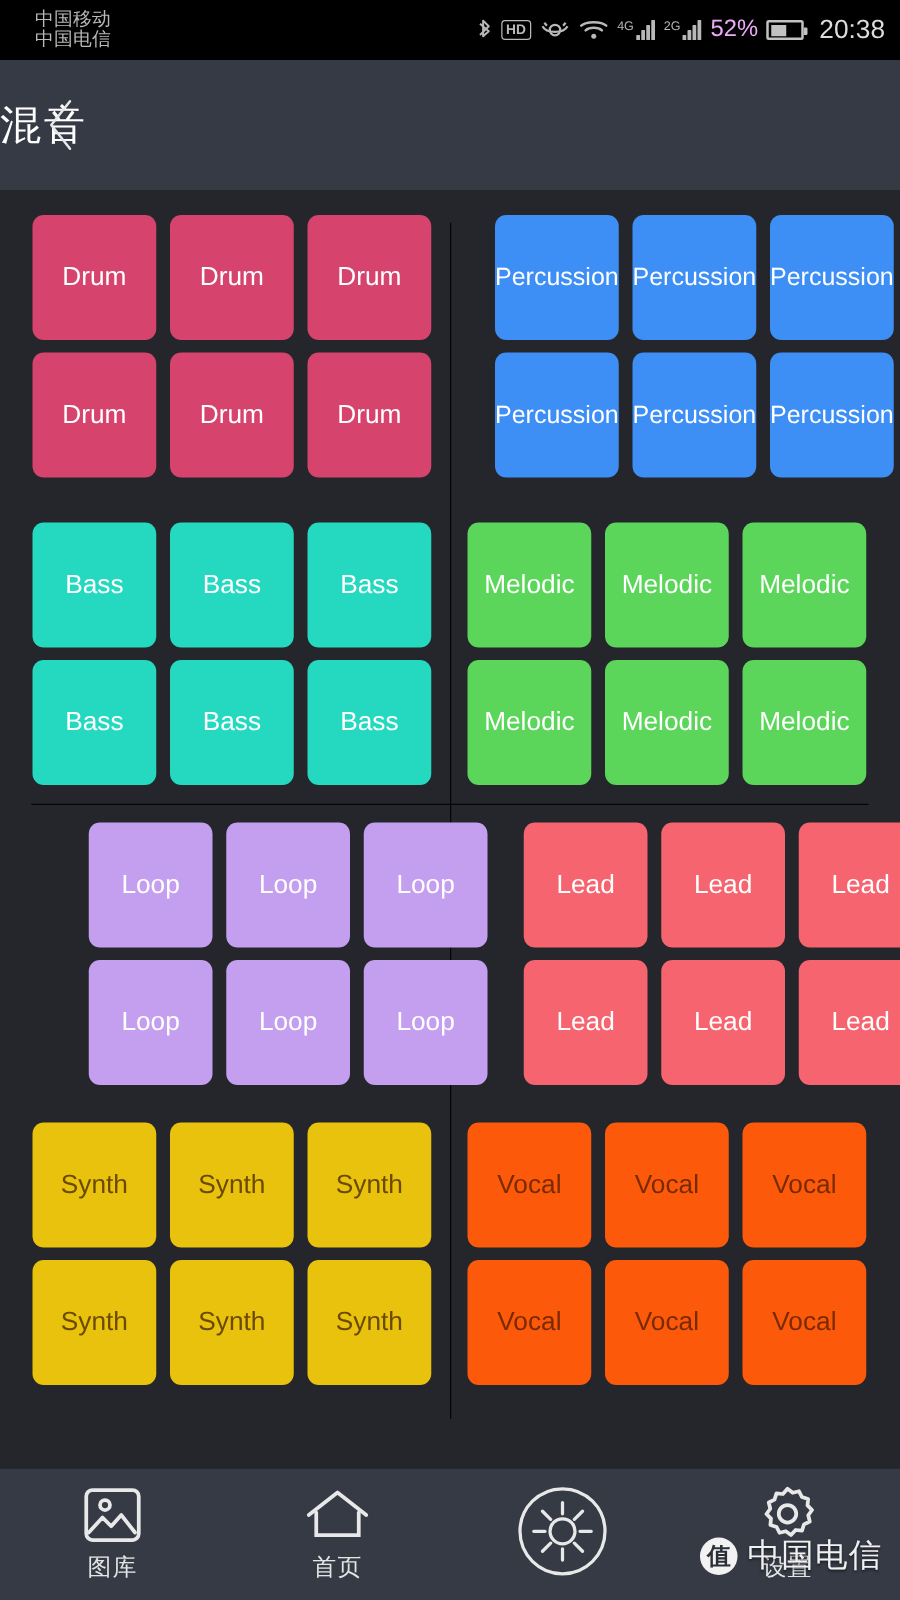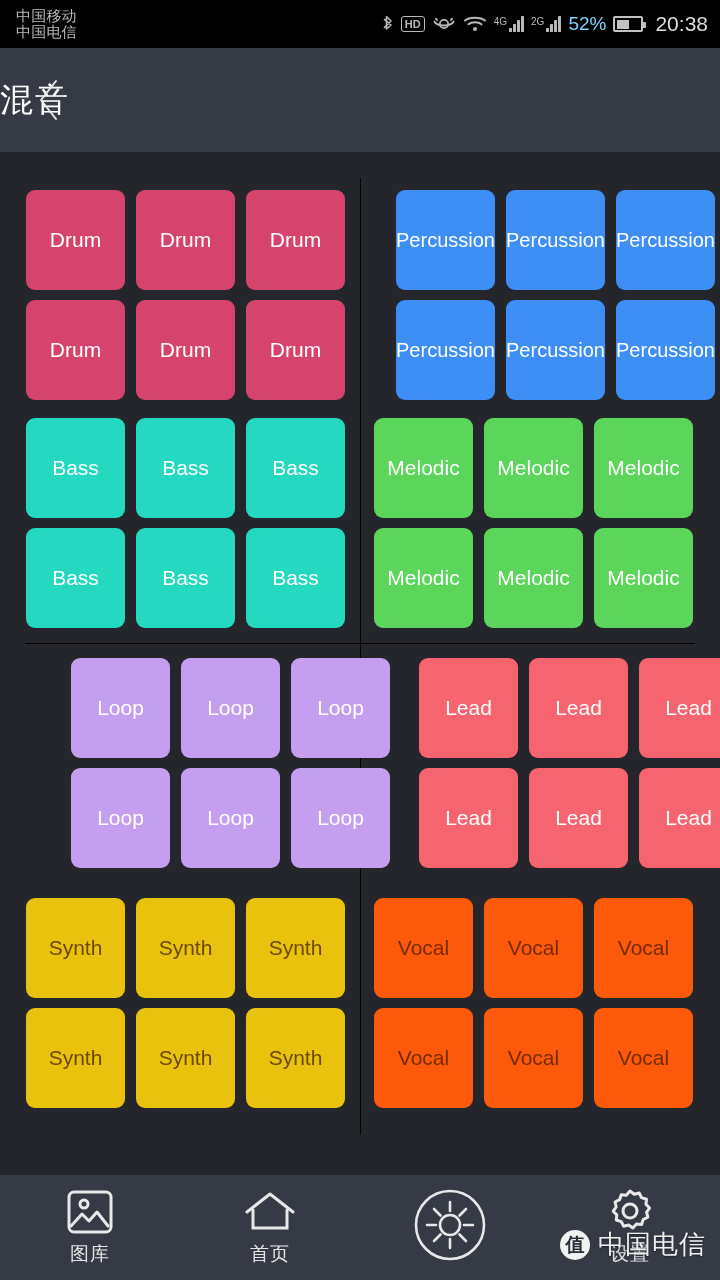--- a/index.html
+++ b/index.html
@@ -8,36 +8,36 @@
     background:#24262b;
     font-family:"Liberation Sans", sans-serif;
     overflow:hidden;
   }
 
   
   .statusbar{
     position:absolute; left:0; top:0; width:720px; height:48px;
     background:#000; color:#b8b8b8;
     display:flex; align-items:center; justify-content:space-between;
-    padding:0 12px 0 16px;
+    padding:0 12px 0 28px;
   }
   .carriers{ display:flex; flex-direction:column; justify-content:center; line-height:1.08; }
   .carriers span{ font-size:15px; color:#b9b9b9; letter-spacing:.2px; }
   .sb-right{ display:flex; align-items:center; gap:7px; }
   .sb-icon{ display:flex; align-items:center; justify-content:center; }
   .hd-badge{
     border:1.6px solid #b8b8b8; border-radius:3px;
     font-size:11px; font-weight:bold; color:#b8b8b8;
     padding:0 3px; line-height:14px; height:16px;
   }
   .sig-group{ display:flex; align-items:flex-end; gap:1px; }
   .sig-label{ font-size:10px; color:#b8b8b8; align-self:flex-start; margin-right:1px; }
   .bar{ width:3px; background:#b8b8b8; border-radius:.5px; }
   .bar.b1{height:4px;} .bar.b2{height:8px;} .bar.b3{height:12px;} .bar.b4{height:16px;}
-  .pct{ font-size:19px; color:#7dd3fc; letter-spacing:0; }
+  .pct{ font-size:19px; color:#f0abfc; letter-spacing:0; }
   .batt{
     width:30px; height:16px; border:2px solid #c2c2c2; border-radius:2px;
     position:relative; display:flex; align-items:center; padding:1.5px;
   }
   .batt::after{
     content:""; position:absolute; right:-5px; top:4px;
     width:3px; height:6px; background:#c2c2c2; border-radius:0 1px 1px 0;
   }
   .batt i{ display:block; height:100%; width:52%; background:#c2c2c2; }
   .clock{ font-size:21px; color:#dcdcdc; margin-left:5px; }
@@ -163,21 +163,21 @@
           <path d="M20 3L5 22l15 19" stroke="#e8e8e8" stroke-width="2" fill="none" stroke-linecap="round" stroke-linejoin="round"></path>
         </svg>
     </span>
   </div>
   <div class="header-title">混音</div>
 </div>
 
 <div class="board">
   <div class="vdivider"></div>
   <div id="sections-host">
-      <div class="section" style="top: 38px; gap: 37px;">
+      <div class="section" style="top: 20px; gap: 37px;">
         <div class="half left">
           <div class="pad-row">
             <div class="pad" style="background: rgb(214, 68, 109); color: rgb(255, 255, 255);">Drum</div>
             <div class="pad" style="background: rgb(214, 68, 109); color: rgb(255, 255, 255);">Drum</div>
             <div class="pad" style="background: rgb(214, 68, 109); color: rgb(255, 255, 255);">Drum</div>
           </div>
           <div class="pad-row" style="margin-top: 10px;">
             <div class="pad" style="background: rgb(214, 68, 109); color: rgb(255, 255, 255);">Drum</div>
             <div class="pad" style="background: rgb(214, 68, 109); color: rgb(255, 255, 255);">Drum</div>
             <div class="pad" style="background: rgb(214, 68, 109); color: rgb(255, 255, 255);">Drum</div>

